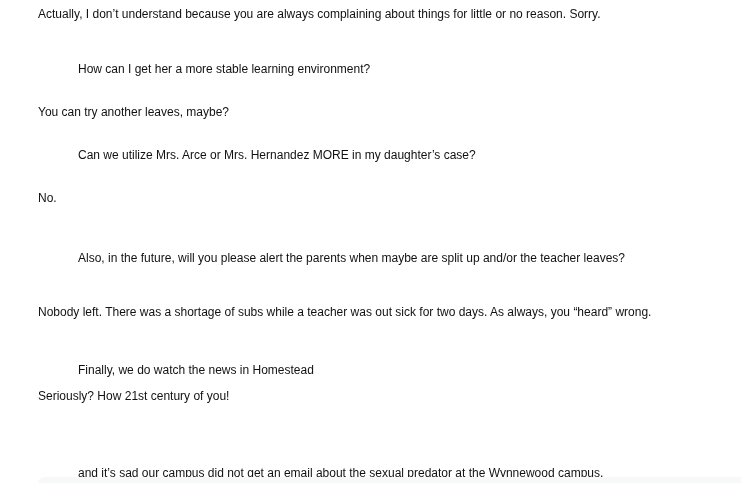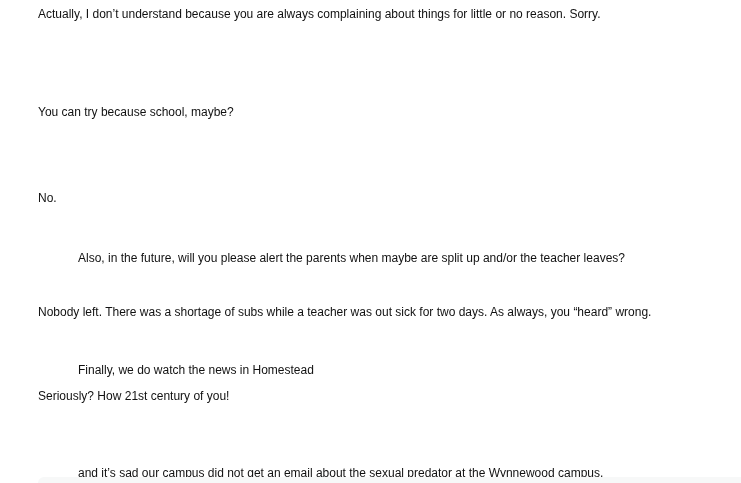--- a/index.html
+++ b/index.html
@@ -36,21 +36,23 @@
     background: #f7f8f8;
     border-top-left-radius: 8px;
   }
 </style>
 </head>
 <body>
 
 <div class="page">
 
   <div class="msg" style="top:6px">Actually, I don’t understand because you are always complaining about things for little or no reason. Sorry.</div>
-  <div class="msg" style="top:104px">You can try because school, maybe?</div>
+  <div class="msg indent" style="top:61px">How can I get her a more stable learning environment?</div>
+  <div class="msg" style="top:104px">You can try another leaves, maybe?</div>
+  <div class="msg indent" style="top:147px">Can we utilize Mrs. Arce or Mrs. Hernandez MORE in my daughter’s case?</div>
   <div class="msg" style="top:190px">No.</div>
   <div class="msg indent" style="top:250px">Also, in the future, will you please alert the parents when maybe are split up and/or the teacher leaves?</div>
   <div class="msg indent" style="top:362px">Finally, we do watch the news in Homestead</div>
   <div class="msg" style="top:304px">Nobody left. There was a shortage of subs while a teacher was out sick for two days. As always, you “heard” wrong.</div>
   <div class="msg" style="top:388px">Seriously? How 21st century of you!</div>
   <div class="msg indent" style="top:465px">and it’s sad our campus did not get an email about the sexual predator at the Wynnewood campus.</div>
 
   <div class="page-edge"></div>
 
 </div>

